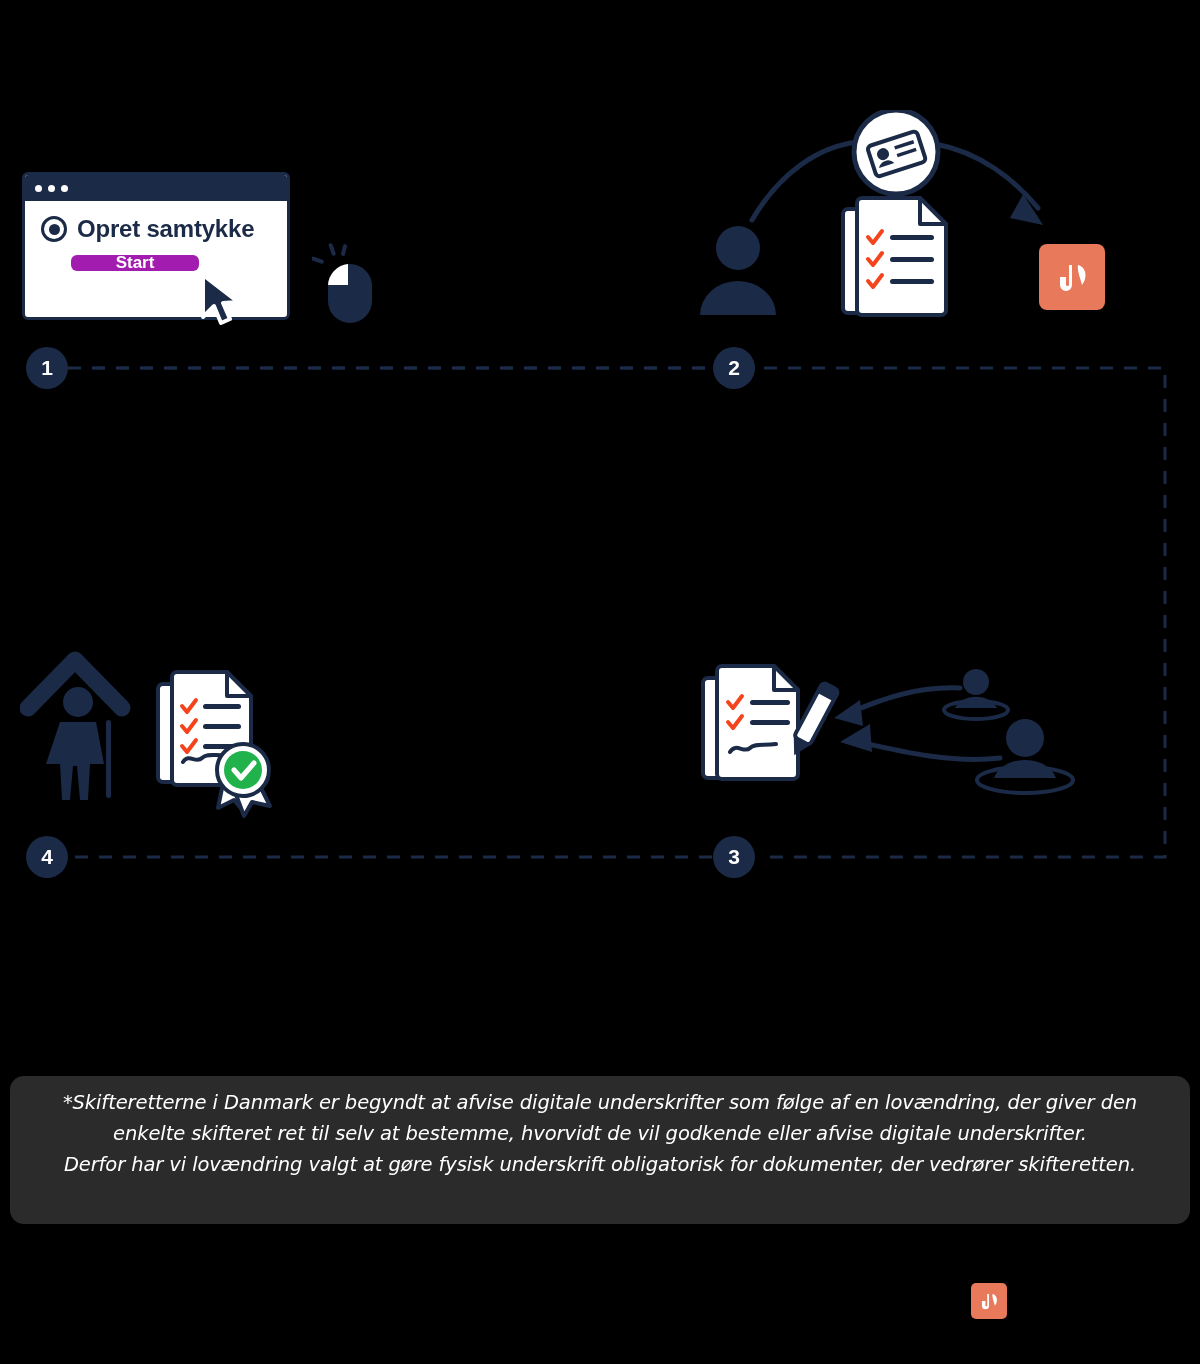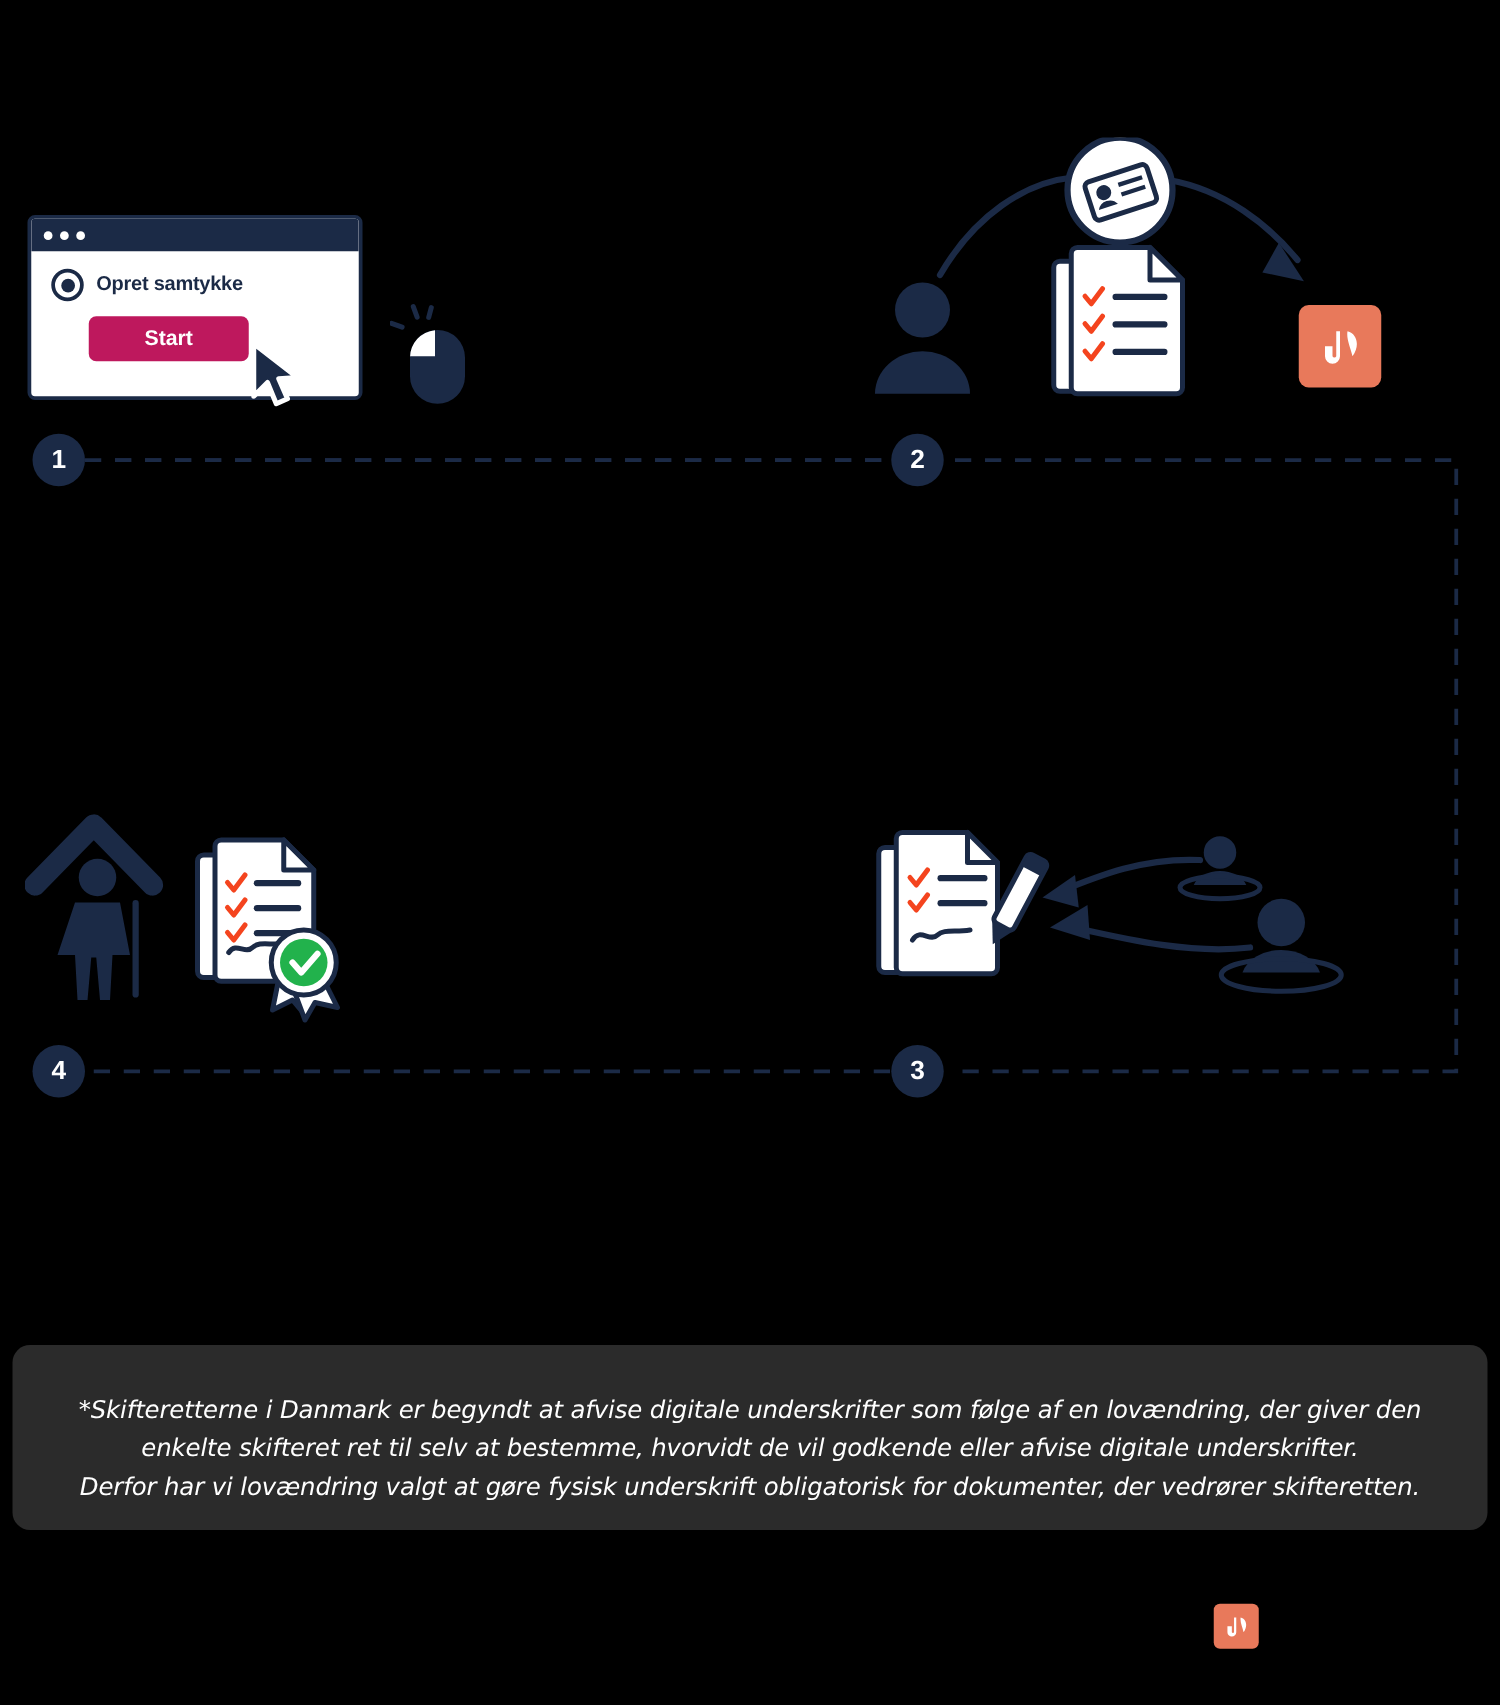--- a/index.html
+++ b/index.html
@@ -7,42 +7,42 @@
   .stage{position:absolute;inset:0;}
 
   
   .browser{position:absolute;left:22px;top:172px;width:262px;height:142px;background:#fff;border:3px solid #1b2a46;border-radius:6px;overflow:hidden;}
   .browser-bar{height:26px;background:#1b2a46;display:flex;align-items:center;padding-left:10px;gap:6px;}
   .dot{width:7px;height:7px;border-radius:50%;background:#fff;}
   .browser-body{padding:14px 0 0 16px;}
   .radio-row{display:flex;align-items:center;gap:10px;}
   .radio{width:26px;height:26px;border-radius:50%;border:3px solid #1b2a46;box-sizing:border-box;display:flex;align-items:center;justify-content:center;}
   .radio i{width:11px;height:11px;border-radius:50%;background:#1b2a46;display:block;}
-  .radio-label{font-size:16px;font-weight:bold;color:#1b2a46;letter-spacing:-.2px;}
-  .start-btn{margin:12px 0 0 30px;width:128px;height:36px;background:#be185d;border-radius:6px;color:#fff;font-size:17px;font-weight:bold;display:flex;align-items:center;justify-content:center;}
+  .radio-label{font-size:24px;font-weight:bold;color:#1b2a46;letter-spacing:-.2px;}
+  .start-btn{margin:12px 0 0 30px;width:128px;height:16px;background:#a21caf;border-radius:6px;color:#fff;font-size:17px;font-weight:bold;display:flex;align-items:center;justify-content:center;}
   .cursor{position:absolute;left:197px;top:273px;}
 
   
   .mouse{position:absolute;left:312px;top:240px;}
 
   
   .stepnum{position:absolute;width:42px;height:42px;border-radius:50%;background:#1b2a46;color:#fff;font-size:21px;font-weight:bold;display:flex;align-items:center;justify-content:center;z-index:5;}
 
   
   .path{position:absolute;left:0;top:0;}
 
   
   .g2{position:absolute;left:690px;top:110px;}
   
   .g3{position:absolute;left:700px;top:660px;}
   
   .g4{position:absolute;left:20px;top:640px;}
 
   
-  .note{position:absolute;left:10px;top:1076px;width:1180px;height:148px;background:#2b2b2b;border-radius:14px;box-sizing:border-box;padding:36px 34px 0 34px;}
+  .note{position:absolute;left:10px;top:1076px;width:1180px;height:148px;background:#2b2b2b;border-radius:14px;box-sizing:border-box;padding:11px 34px 0 34px;}
   .note p{margin:0;color:#ffffff;font-family:"DejaVu Sans",sans-serif;font-style:italic;font-size:19.5px;line-height:31px;text-align:center;letter-spacing:-.1px;}
 
   .logo-bottom{position:absolute;left:971px;top:1283px;width:36px;height:36px;background:#e8795b;border-radius:5px;display:flex;align-items:center;justify-content:center;}
   .logo-big{position:absolute;left:1039px;top:244px;width:66px;height:66px;background:#e8795b;border-radius:8px;display:flex;align-items:center;justify-content:center;}
 </style>
 </head>
 <body>
 
 <div class="stage">
 

